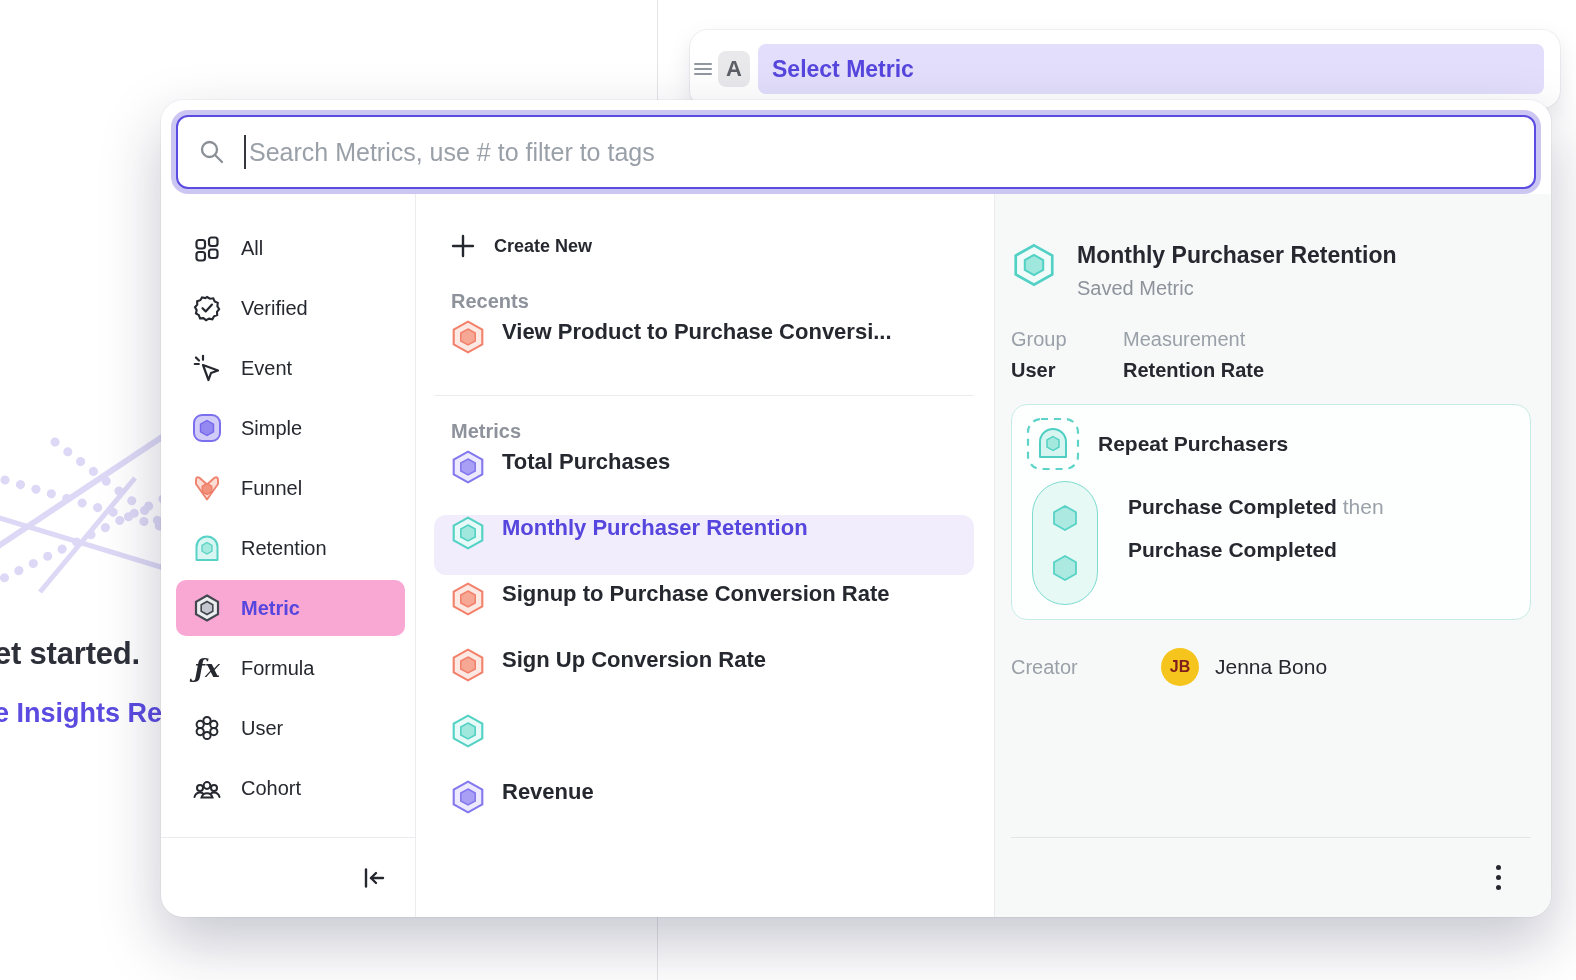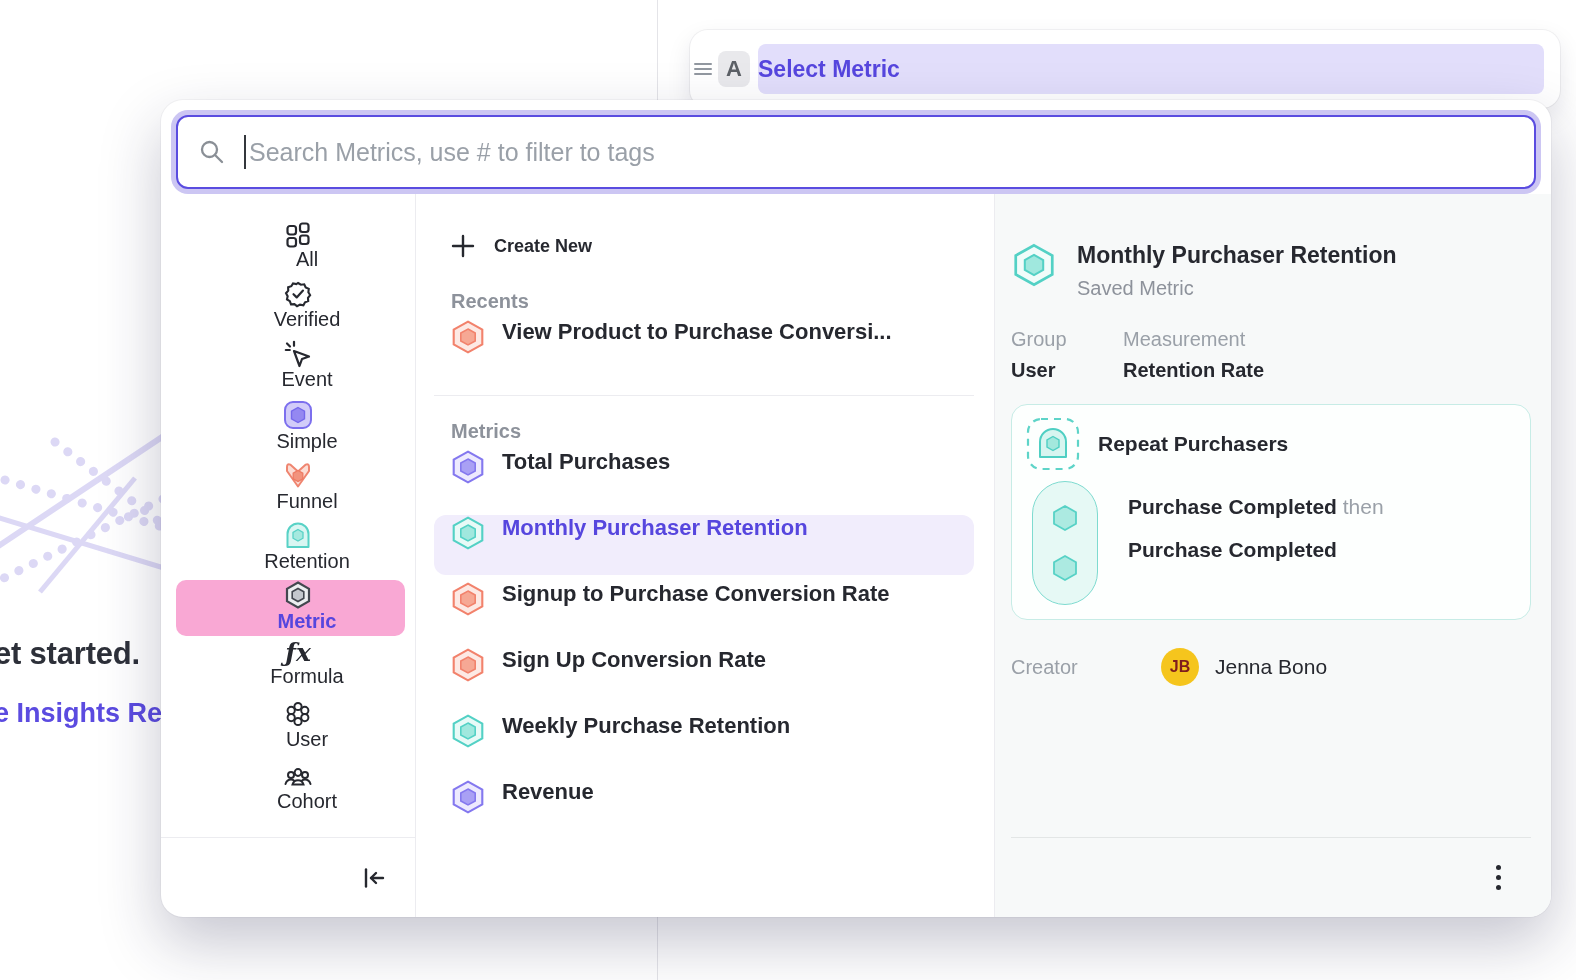--- a/index.html
+++ b/index.html
@@ -13,40 +13,40 @@
 
   
   .metric-row-card { position:absolute; left:690px; top:30px; width:870px; height:78px;
     background:#fff; border-radius:18px; box-shadow:0 0 0 1px rgba(20,20,40,.05), 0 10px 24px rgba(20,20,60,.10);
     display:flex; align-items:center; padding:0 16px 0 2px; }
   .drag-handle { width:18px; display:flex; flex-direction:column; gap:3px; margin-left:2px; }
   .drag-handle span { display:block; height:2px; background:#9298a0; border-radius:1px; }
   .block-badge { width:32px; height:36px; background:#e9e9ec; border-radius:8px; margin-left:6px;
     display:flex; align-items:center; justify-content:center; font-size:22px; font-weight:700; color:#5c6066; }
   .metric-pill { flex:1; height:50px; margin-left:8px; background:#e2defb; border-radius:8px;
-    display:flex; align-items:center; font-size:23px; font-weight:600; color:#5646de; }
+    display:flex; align-items:center; padding-left:14px; font-size:23px; font-weight:600; color:#5646de; }
 
   
   .dialog { position:absolute; left:161px; top:100px; width:1390px; height:817px; background:#fff;
     border-radius:22px; box-shadow:0 0 0 1px rgba(20,20,40,.04), 0 26px 60px rgba(30,30,70,.25);
     display:flex; flex-direction:column; overflow:hidden; }
 
   .search-ring { margin:10px 10px 0 10px; background:#ccc6f3; border-radius:17px; padding:5px; }
   .search-box { background:#fff; border:2px solid #5a4ce0; border-radius:12px; height:74px;
     display:flex; align-items:center; padding:0 20px; }
   .search-caret { width:2px; height:34px; background:#34373c; margin:0 3px 0 18px; }
   .search-input { flex:1; border:none; outline:none; font-size:25px; color:#33363d;
     font-family:"Liberation Sans","DejaVu Sans",sans-serif; background:transparent; }
   .search-input::placeholder { color:#9aa0a8; opacity:1; }
 
   .dialog-body { flex:1; display:flex; min-height:0; }
 
   
   .sidebar { width:255px; border-right:1px solid #ececf0; display:flex; flex-direction:column; padding-top:26px; }
-  .side-item { height:56px; margin:0 10px 4px 15px; border-radius:10px; display:flex; align-items:center; padding-left:15px; cursor:pointer;flex-direction:column; }
+  .side-item { height:56px; margin:0 10px 4px 15px; border-radius:10px; display:flex; align-items:center; padding-left:15px; cursor:pointer; }
   .side-item .ic { width:32px; display:flex; justify-content:center; }
   .side-item .lbl { margin-left:18px; font-size:20px; font-weight:500; color:#26282f; }
   .side-item.selected { background:#f9a8d4; }
   .side-item.selected .lbl { color:#5646de; font-weight:600; }
   .side-footer { margin-top:auto; height:80px; border-top:1px solid #ececf0; display:flex; align-items:center; justify-content:flex-end; padding-right:28px; }
 
   
   .list-col { flex:1; padding:26px 20px 0 18px; display:flex; flex-direction:column; min-width:0; }
   .create-row { height:52px; display:flex; align-items:center; padding-left:16px; cursor:pointer; }
   .create-row .lbl { margin-left:18px; font-size:18px; font-weight:600; color:#26282f; }
@@ -306,21 +306,20 @@
           <polygon points="17,9.5 23.8,13.3 23.8,20.7 17,24.5 10.2,20.7 10.2,13.3" fill="#f6a894" stroke="#f2826c" stroke-width="1.5"></polygon>
         </svg>
         <span class="lbl">Sign Up Conversion Rate</span>
       </div>
 
       <div class="list-item">
         <svg width="36" height="36" viewBox="0 0 34 34">
           <polygon points="17,2.5 30.5,10 30.5,24 17,31.5 3.5,24 3.5,10" fill="#e8faf7" stroke="#53d1c5" stroke-width="2"></polygon>
           <polygon points="17,9.5 23.8,13.3 23.8,20.7 17,24.5 10.2,20.7 10.2,13.3" fill="#a0e8de" stroke="#53d1c5" stroke-width="1.5"></polygon>
         </svg>
-        <span class="lbl">Weekly Purchase Retention</span>
       </div>
 
       <div class="list-item">
         <svg width="36" height="36" viewBox="0 0 34 34">
           <polygon points="17,2.5 30.5,10 30.5,24 17,31.5 3.5,24 3.5,10" fill="#edeafe" stroke="#8478ef" stroke-width="2"></polygon>
           <polygon points="17,9.5 23.8,13.3 23.8,20.7 17,24.5 10.2,20.7 10.2,13.3" fill="#a9a0f5" stroke="#8478ef" stroke-width="1.5"></polygon>
         </svg>
         <span class="lbl">Revenue</span>
       </div>
     </div>

